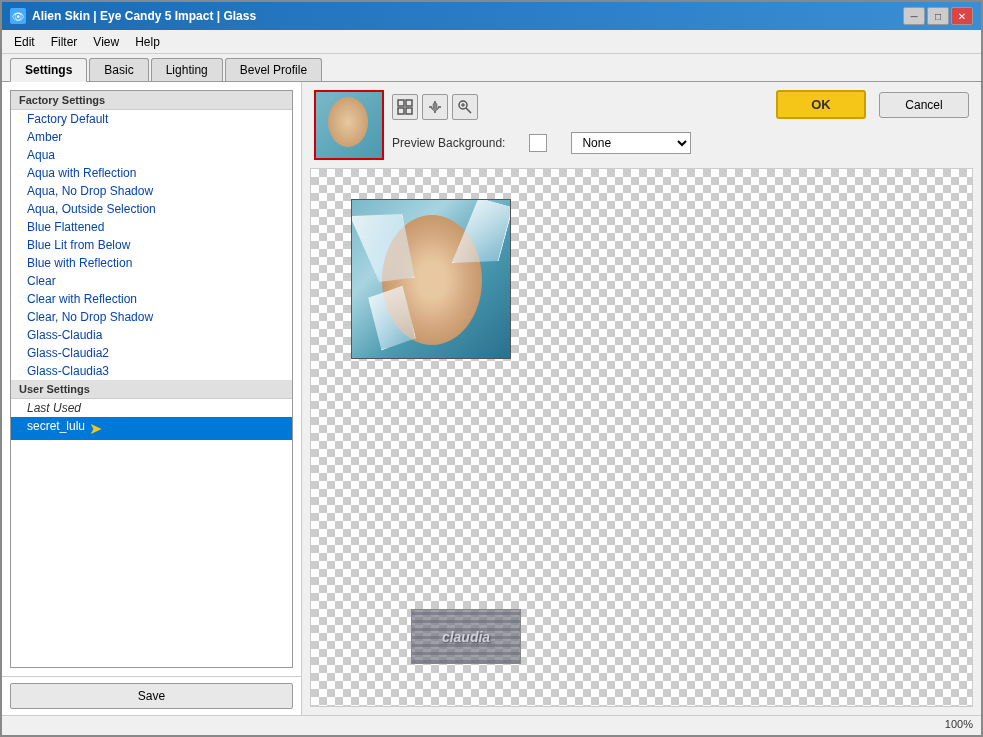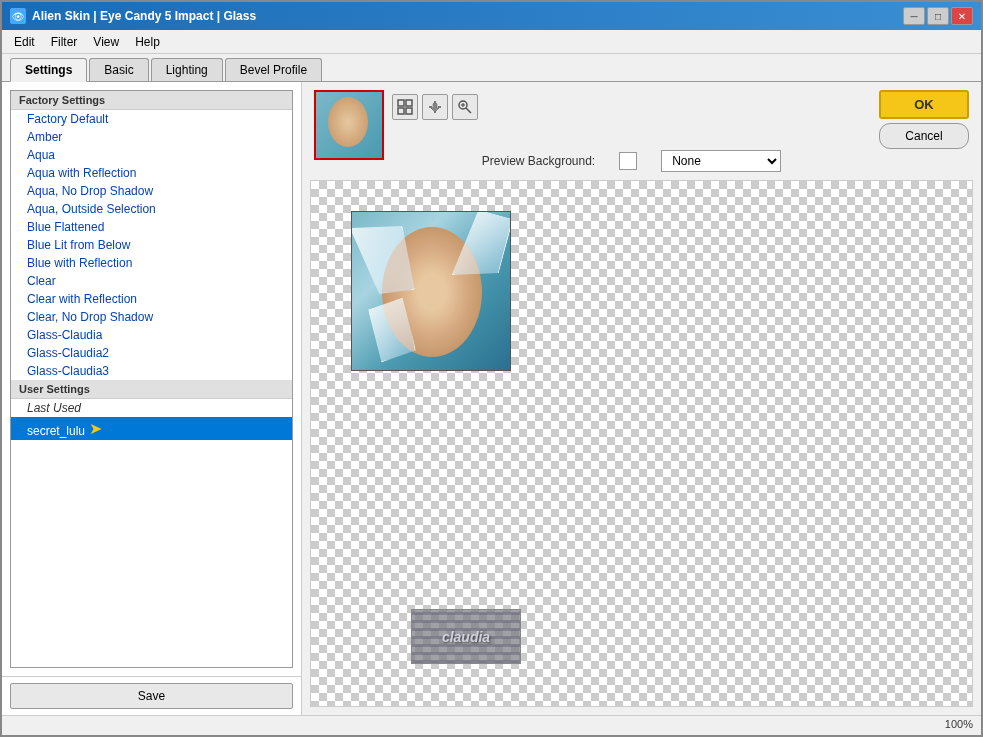--- a/index.html
+++ b/index.html
@@ -188,40 +188,39 @@
       cursor: pointer;
       display: flex;
       align-items: center;
       justify-content: center;
       font-size: 14px;
     }
     .preview-bg-row {
       display: flex;
       align-items: center;
       gap: 24px;
-      margin-top: 22px;
-      justify-content: center;
+      margin-top: 4px;
     }
     .preview-bg-label { font-size: 12px; color: #333; }
     .preview-bg-swatch {
       width: 18px;
       height: 18px;
       background: white;
       border: 1px solid #999;
     }
     .preview-bg-select {
       padding: 2px 6px;
       border: 1px solid #999;
       background: white;
       font-size: 12px;
       width: 120px;
     }
     .ok-cancel {
       display: flex;
-      flex-direction: column;
+      flex-direction: row;
       gap: 4px;
       margin-left: auto;
       align-items: center;
     }
     .ok-btn {
       width: 90px;
       padding: 5px 0;
       background: #f5c518;
       border: 2px solid #c8a000;
       border-radius: 3px;
@@ -229,24 +228,25 @@
       font-weight: bold;
       font-size: 13px;
       text-align: center;
       color: #333;
     }
     .cancel-btn {
       width: 90px;
       padding: 5px 0;
       background: #e8e8e8;
       border: 1px solid #999;
-      border-radius: 11px;
+      border-radius: 3px;
       cursor: pointer;
       font-size: 12px;
       text-align: center;
+      margin-left: 9px;
     }
     .preview-canvas {
       flex: 1;
       background: repeating-conic-gradient(#ccc 0% 25%, white 0% 50%) 0 0 / 16px 16px;
       border: 1px solid #ccc;
       margin: 4px;
       position: relative;
       overflow: hidden;
     }
     .preview-image-container {
@@ -364,21 +364,21 @@
       gap: 8px;
     }
     .last-used-label {
       padding: 2px 16px;
       font-size: 12px;
       color: #333;
       font-style: italic;
     }
     .selected-item-with-arrow {
       display: flex;
-      align-items: flex-end;
+      align-items: flex-start;
       gap: 4px;
     }
     .arrow-icon {
       color: #f5c518;
       font-size: 16px;
     }
   </style>
 </head>
 <body>
 

